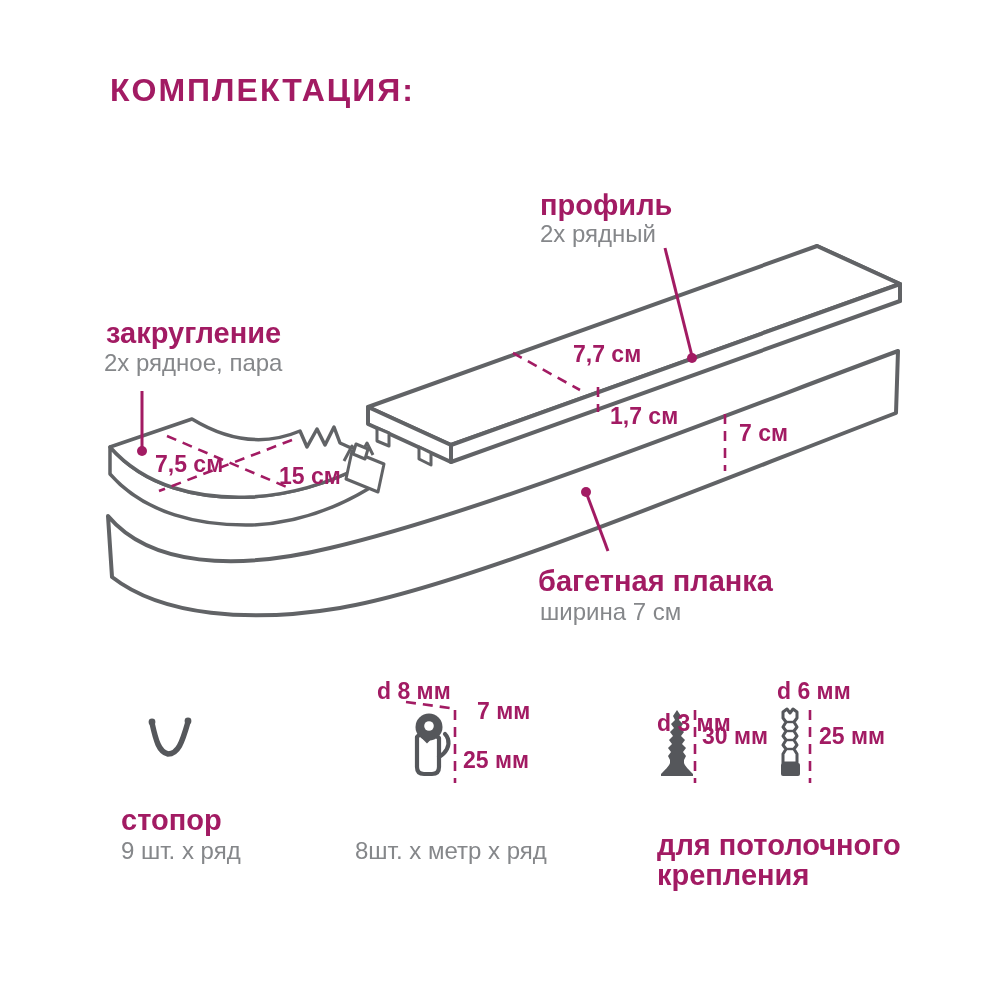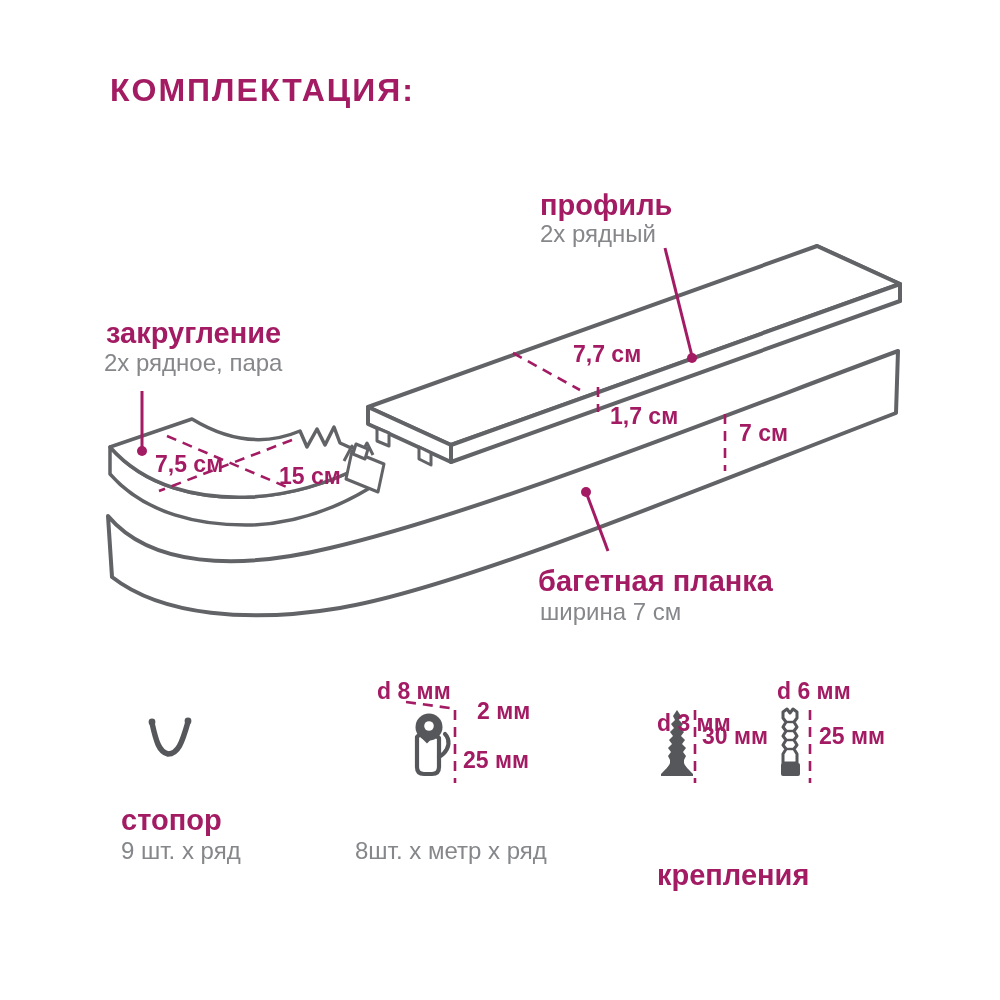--- a/index.html
+++ b/index.html
@@ -115,24 +115,25 @@
   <div class="txt dim" style="left:573px;top:341px;">7,7 см</div>
   <div class="txt dim" style="left:610px;top:403px;">1,7 см</div>
   <div class="txt dim" style="left:739px;top:420px;">7 см</div>
   <div class="txt dim" style="left:155px;top:451px;">7,5 см</div>
   <div class="txt dim" style="left:279px;top:463px;">15 см</div>
 
   <div class="txt lab" style="left:121px;top:804px;">стопор</div>
   <div class="txt sub" style="left:121px;top:837px;">9 шт. х ряд</div>
 
   <div class="txt dim" style="left:377px;top:678px;">d 8 мм</div>
-  <div class="txt dim" style="left:477px;top:698px;">2 мм</div>
+  <div class="txt dim" style="left:477px;top:698px;">7 мм</div>
   <div class="txt dim" style="left:463px;top:747px;">25 мм</div>
   <div class="txt sub" style="left:355px;top:837px;">8шт. х метр х ряд</div>
 
   <div class="txt dim" style="left:657px;top:678px;margin-top:32px;">d 3 мм</div>
   <div class="txt dim" style="left:702px;top:723px;">30 мм</div>
   <div class="txt dim" style="left:777px;top:678px;">d 6 мм</div>
   <div class="txt dim" style="left:819px;top:723px;">25 мм</div>
 
+  <div class="txt lab lab-line" style="left:657px;top:830px;">для потолочного</div>
   <div class="txt lab lab-line" style="left:657px;top:860px;">крепления</div>
 
 </div>
 
 </body></html>

